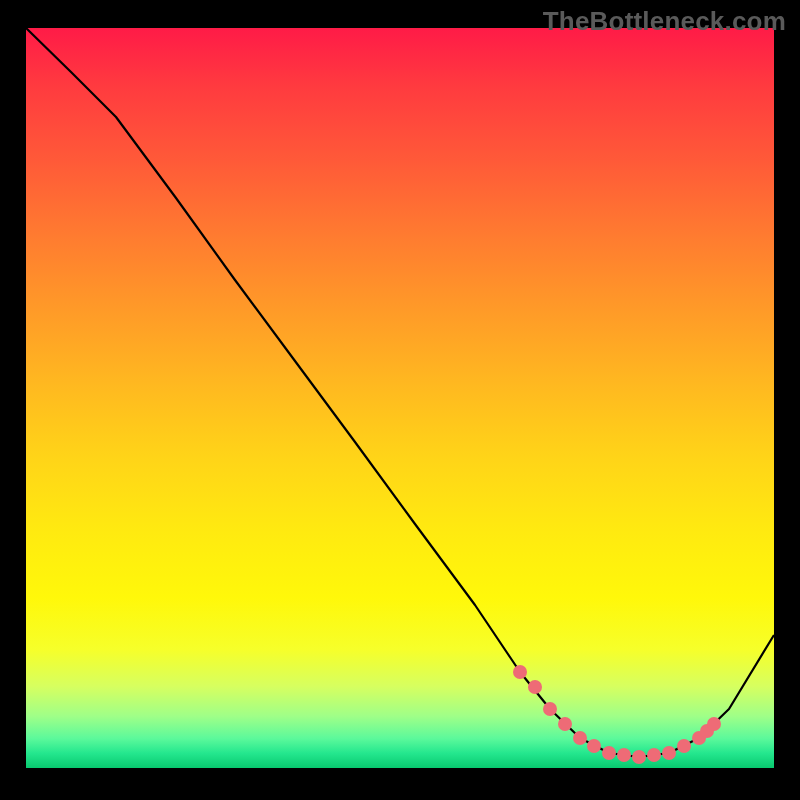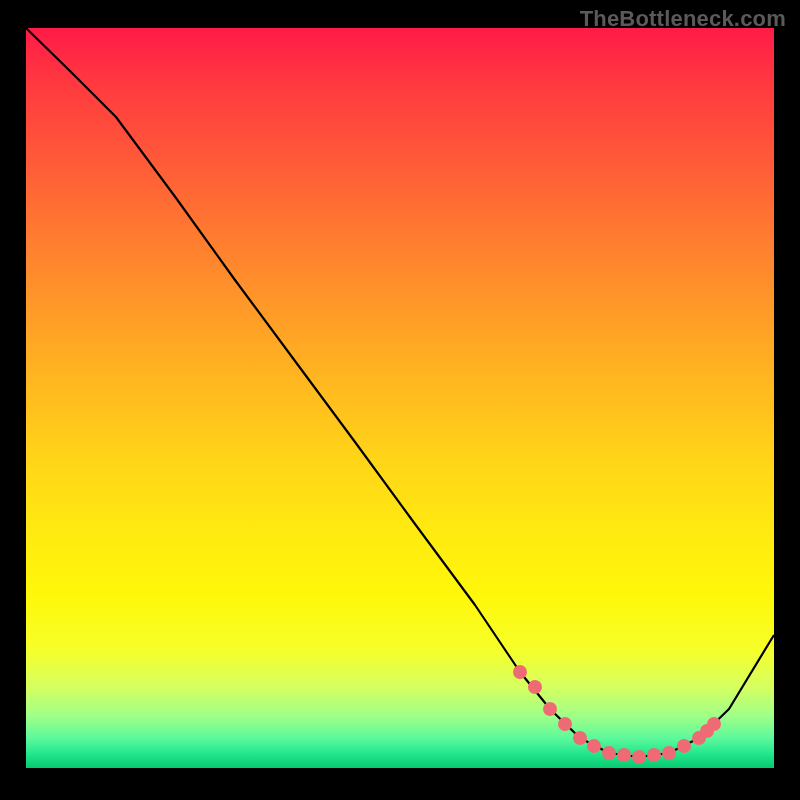--- a/index.html
+++ b/index.html
@@ -14,21 +14,21 @@
   .frame {
     position: relative;
     width: 800px;
     height: 800px;
     background: #000;
   }
   .watermark {
     position: absolute;
     top: 6px;
     right: 14px;
-    font-size: 22px;
+    font-size: 26px;
     font-weight: 600;
     color: #5a5a5a;
     letter-spacing: 0.2px;
     z-index: 3;
   }
   .plot-clip {
     position: absolute;
     left: 26px;
     top: 28px;
     width: 748px;

